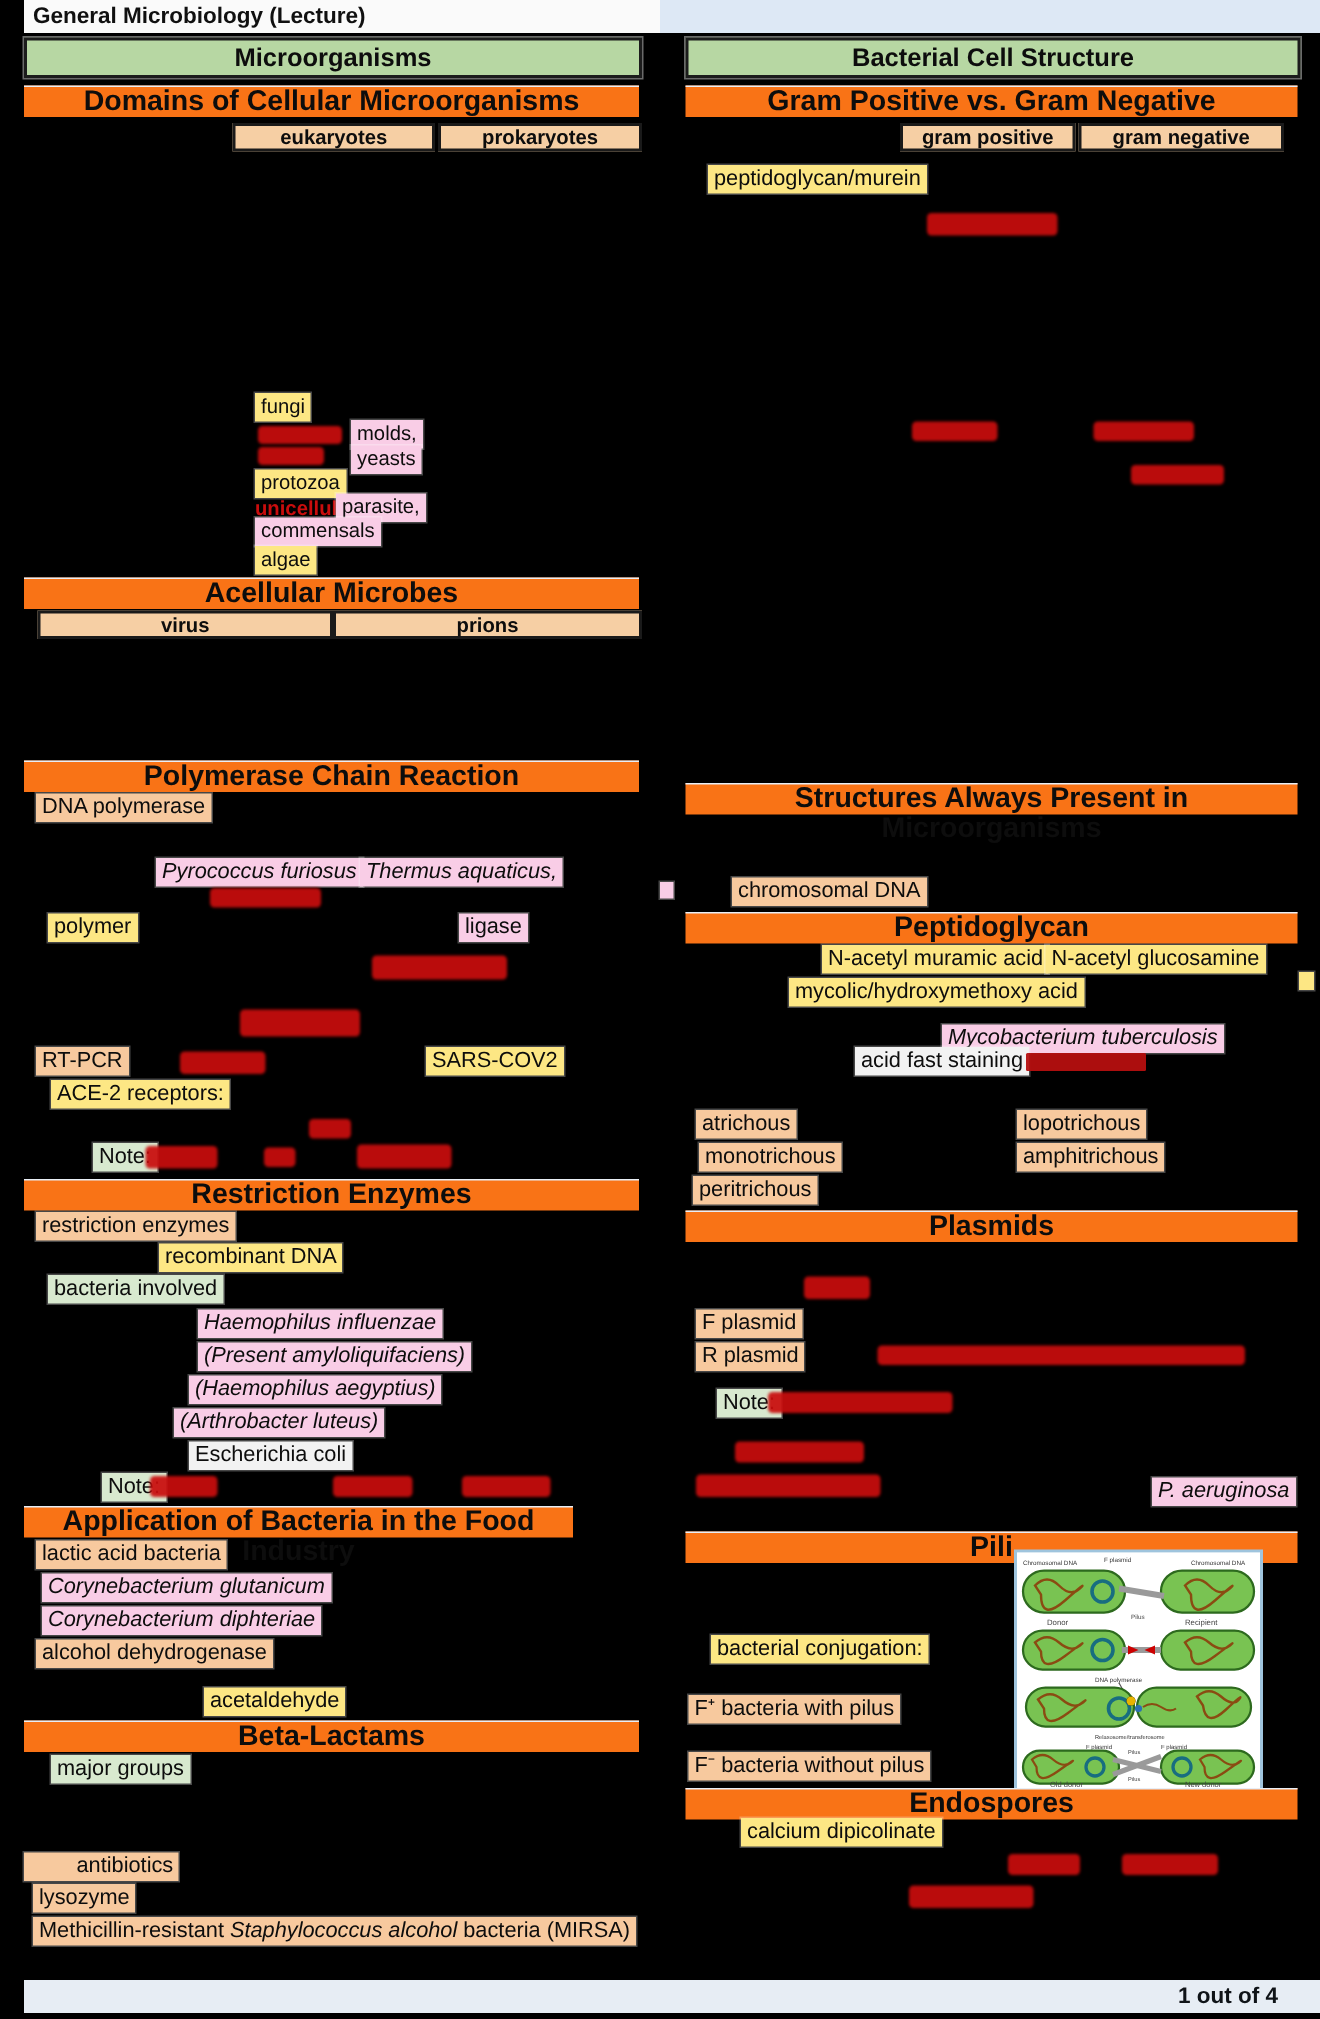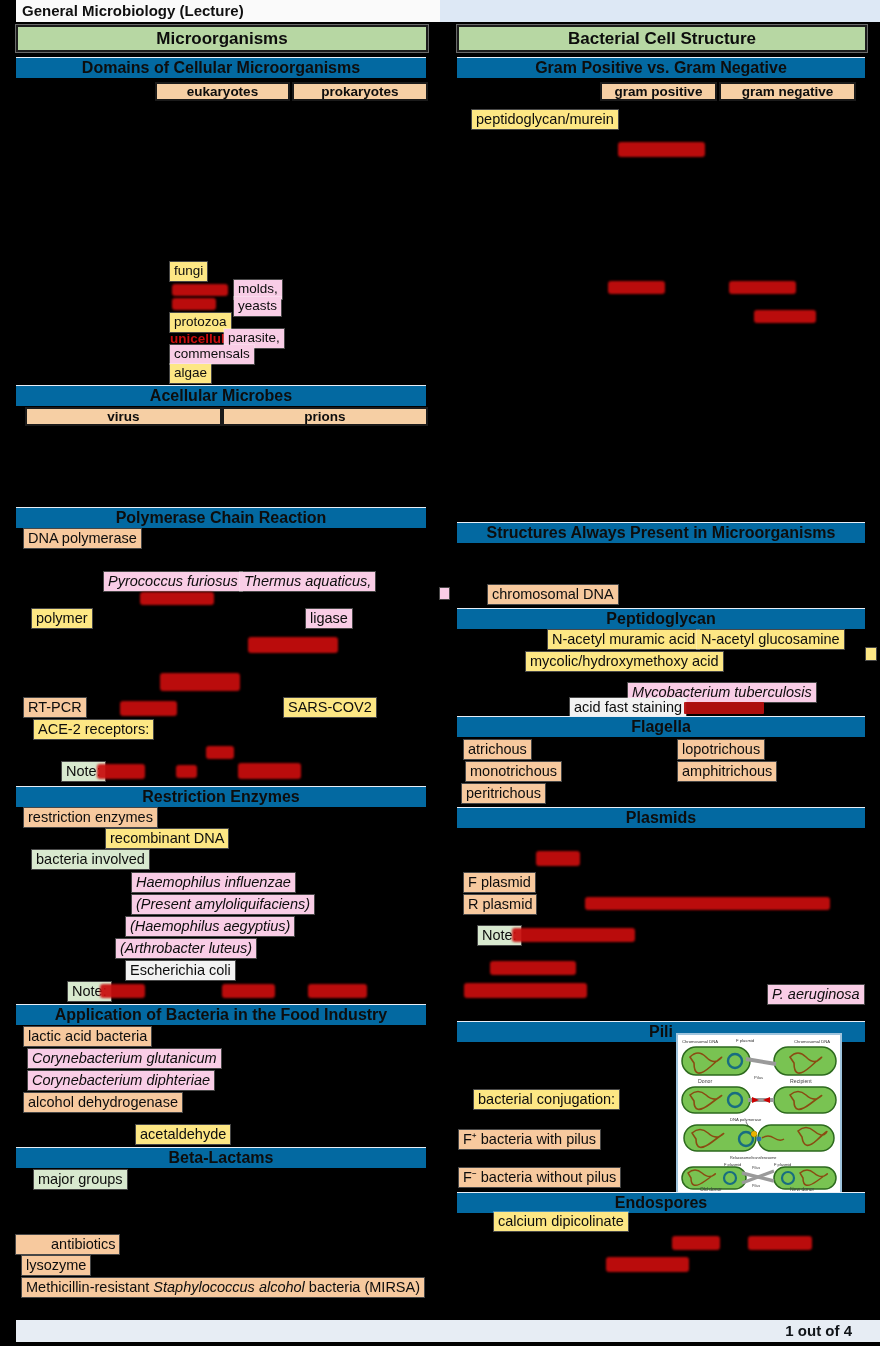--- a/index.html
+++ b/index.html
@@ -5,22 +5,22 @@
   html,body{margin:0;padding:0;background:#000;}
   .page{position:relative;width:880px;height:1346px;background:#000;overflow:hidden;
         font-family:"Liberation Sans", sans-serif;color:#0d0d0d;}
   
   .topbar-left{position:absolute;left:16px;top:0;width:424px;height:22px;background:#fafafa;}
   .topbar-right{position:absolute;left:440px;top:0;width:440px;height:22px;background:#dde8f5;}
   .topbar-title{position:absolute;left:22px;top:2px;font-size:15px;font-weight:bold;color:#101010;white-space:nowrap;}
   
   .hgreen{position:absolute;background:#b7d7a3;border:2px solid #1c1c1c;outline:1px solid #6a6a6a;
           text-align:center;font-weight:bold;font-size:17px;line-height:23px;height:23px;}
-  .hblue{position:absolute;background:#0369a1;border-top:1px solid #e8eef6;
-         text-align:center;font-weight:bold;font-size:16px;line-height:20px;height:20px;}
+  .hblue{position:absolute;background:#f97316;border-top:1px solid #e8eef6;
+         text-align:center;font-weight:bold;font-size:19px;line-height:20px;height:20px;}
   .tcell{position:absolute;background:#f6cfa4;border:2px solid #1a1a1a;font-weight:bold;
          font-size:13.5px;text-align:center;line-height:15px;height:15px;}
   
   .chip{position:absolute;font-size:13.5px;line-height:16px;padding:1px 4px 2px;white-space:nowrap;
         box-shadow:0 0 0 1px rgba(255,255,255,.28);}
   .c-yellow{background:#fde784;}
   .c-orange{background:#f7c99e;}
   .c-pink{background:#f9cde6;}
   .c-green{background:#d8e9cf;}
   .c-white{background:#f2f2f2;}
@@ -93,21 +93,21 @@
   <div class="chip c-pink ital big" style="left:132px;top:873px;">Haemophilus influenzae</div>
   <div class="chip c-pink ital big" style="left:132px;top:895px;">(Present amyloliquifaciens)</div>
   <div class="chip c-pink ital big" style="left:126px;top:917px;">(Haemophilus aegyptius)</div>
   <div class="chip c-pink ital big" style="left:116px;top:939px;">(Arthrobacter luteus)</div>
   <div class="chip c-white big" style="left:126px;top:961px;">Escherichia coli</div>
   <div class="chip c-green big" style="left:68px;top:982px;">Note:</div>
   <div class="redact" style="left:100px;top:984px;width:45px;height:14px;"></div>
   <div class="redact" style="left:222px;top:984px;width:53px;height:14px;"></div>
   <div class="redact" style="left:308px;top:984px;width:59px;height:14px;"></div>
 
-  <div class="hblue" style="left:16px;top:1004px;width:410px;">Application of Bacteria in the Food Industry</div>
+  <div class="hblue" style="left:16px;top:1004px;width:366px;">Application of Bacteria in the Food Industry</div>
   <div class="chip c-orange big" style="left:24px;top:1027px;">lactic acid bacteria</div>
   <div class="chip c-pink ital big" style="left:28px;top:1049px;">Corynebacterium glutanicum</div>
   <div class="chip c-pink ital big" style="left:28px;top:1071px;">Corynebacterium diphteriae</div>
   <div class="chip c-orange big" style="left:24px;top:1093px;">alcohol dehydrogenase</div>
   <div class="chip c-yellow big" style="left:136px;top:1125px;">acetaldehyde</div>
 
   <div class="hblue" style="left:16px;top:1147px;width:410px;">Beta-Lactams</div>
   <div class="chip c-green big" style="left:34px;top:1170px;">major groups</div>
   <div class="chip c-orange big" style="left:16px;top:1235px;padding-left:35px;">antibiotics</div>
   <div class="chip c-orange big" style="left:22px;top:1256px;">lysozyme</div>
@@ -131,21 +131,20 @@
 
   <div class="hblue" style="left:457px;top:608px;width:408px;">Peptidoglycan</div>
   <div class="chip c-yellow big" style="left:548px;top:630px;">N-acetyl muramic acid</div>
   <div class="chip c-yellow big" style="left:697px;top:630px;">N-acetyl glucosamine</div>
   <div class="chip c-yellow big" style="left:526px;top:652px;">mycolic/hydroxymethoxy acid</div>
   <div class="chip c-yellow" style="left:866px;top:648px;width:10px;height:12px;padding:0;"></div>
   <div class="chip c-pink ital big" style="left:628px;top:683px;">Mycobacterium tuberculosis</div>
   <div class="chip c-white big" style="left:570px;top:698px;">acid fast staining</div>
   <div class="redbar" style="left:684px;top:702px;width:80px;height:12px;"></div>
 
-  <div class="hblue" style="left:457px;top:716px;width:408px;">Flagella</div>
   <div class="chip c-orange big" style="left:464px;top:740px;">atrichous</div>
   <div class="chip c-orange big" style="left:678px;top:740px;">lopotrichous</div>
   <div class="chip c-orange big" style="left:466px;top:762px;">monotrichous</div>
   <div class="chip c-orange big" style="left:678px;top:762px;">amphitrichous</div>
   <div class="chip c-orange big" style="left:462px;top:784px;">peritrichous</div>
 
   <div class="hblue" style="left:457px;top:807px;width:408px;">Plasmids</div>
   <div class="redact" style="left:536px;top:851px;width:44px;height:15px;"></div>
   <div class="chip c-orange big" style="left:464px;top:873px;">F plasmid</div>
   <div class="chip c-orange big" style="left:464px;top:895px;">R plasmid</div>

